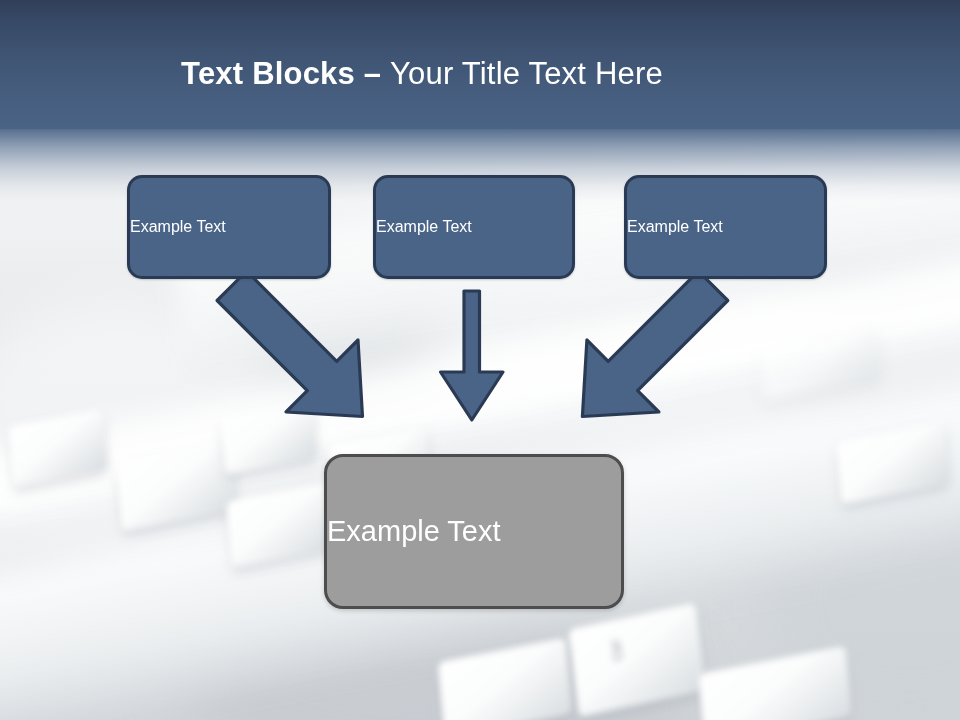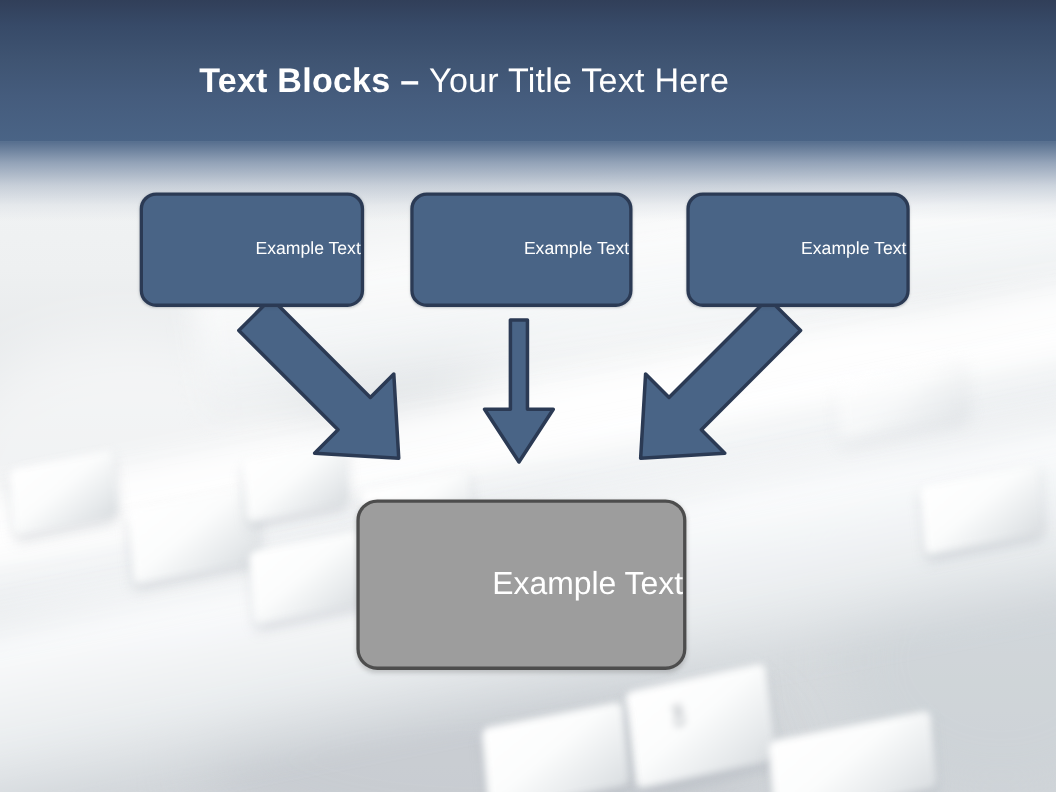--- a/index.html
+++ b/index.html
@@ -151,21 +151,21 @@
   .slide-title .strong { font-weight: bold; }
   .slide-title .dash   { font-weight: bold; }
   .slide-title .rest   { font-weight: normal; }
 
   
   .node {
     position: absolute;
     box-sizing: border-box;
     display: flex;
     align-items: center;
-    justify-content: flex-end;
+    justify-content: flex-start;
     color: #ffffff;
   }
   .node-top {
     background: #4a6punt;
     background: #496486;
     border: 3px solid #2b3a54;
     border-radius: 15px;
     font-size: 16px;
     box-shadow: 0 1px 2px rgba(60,70,85,0.25);
   }

